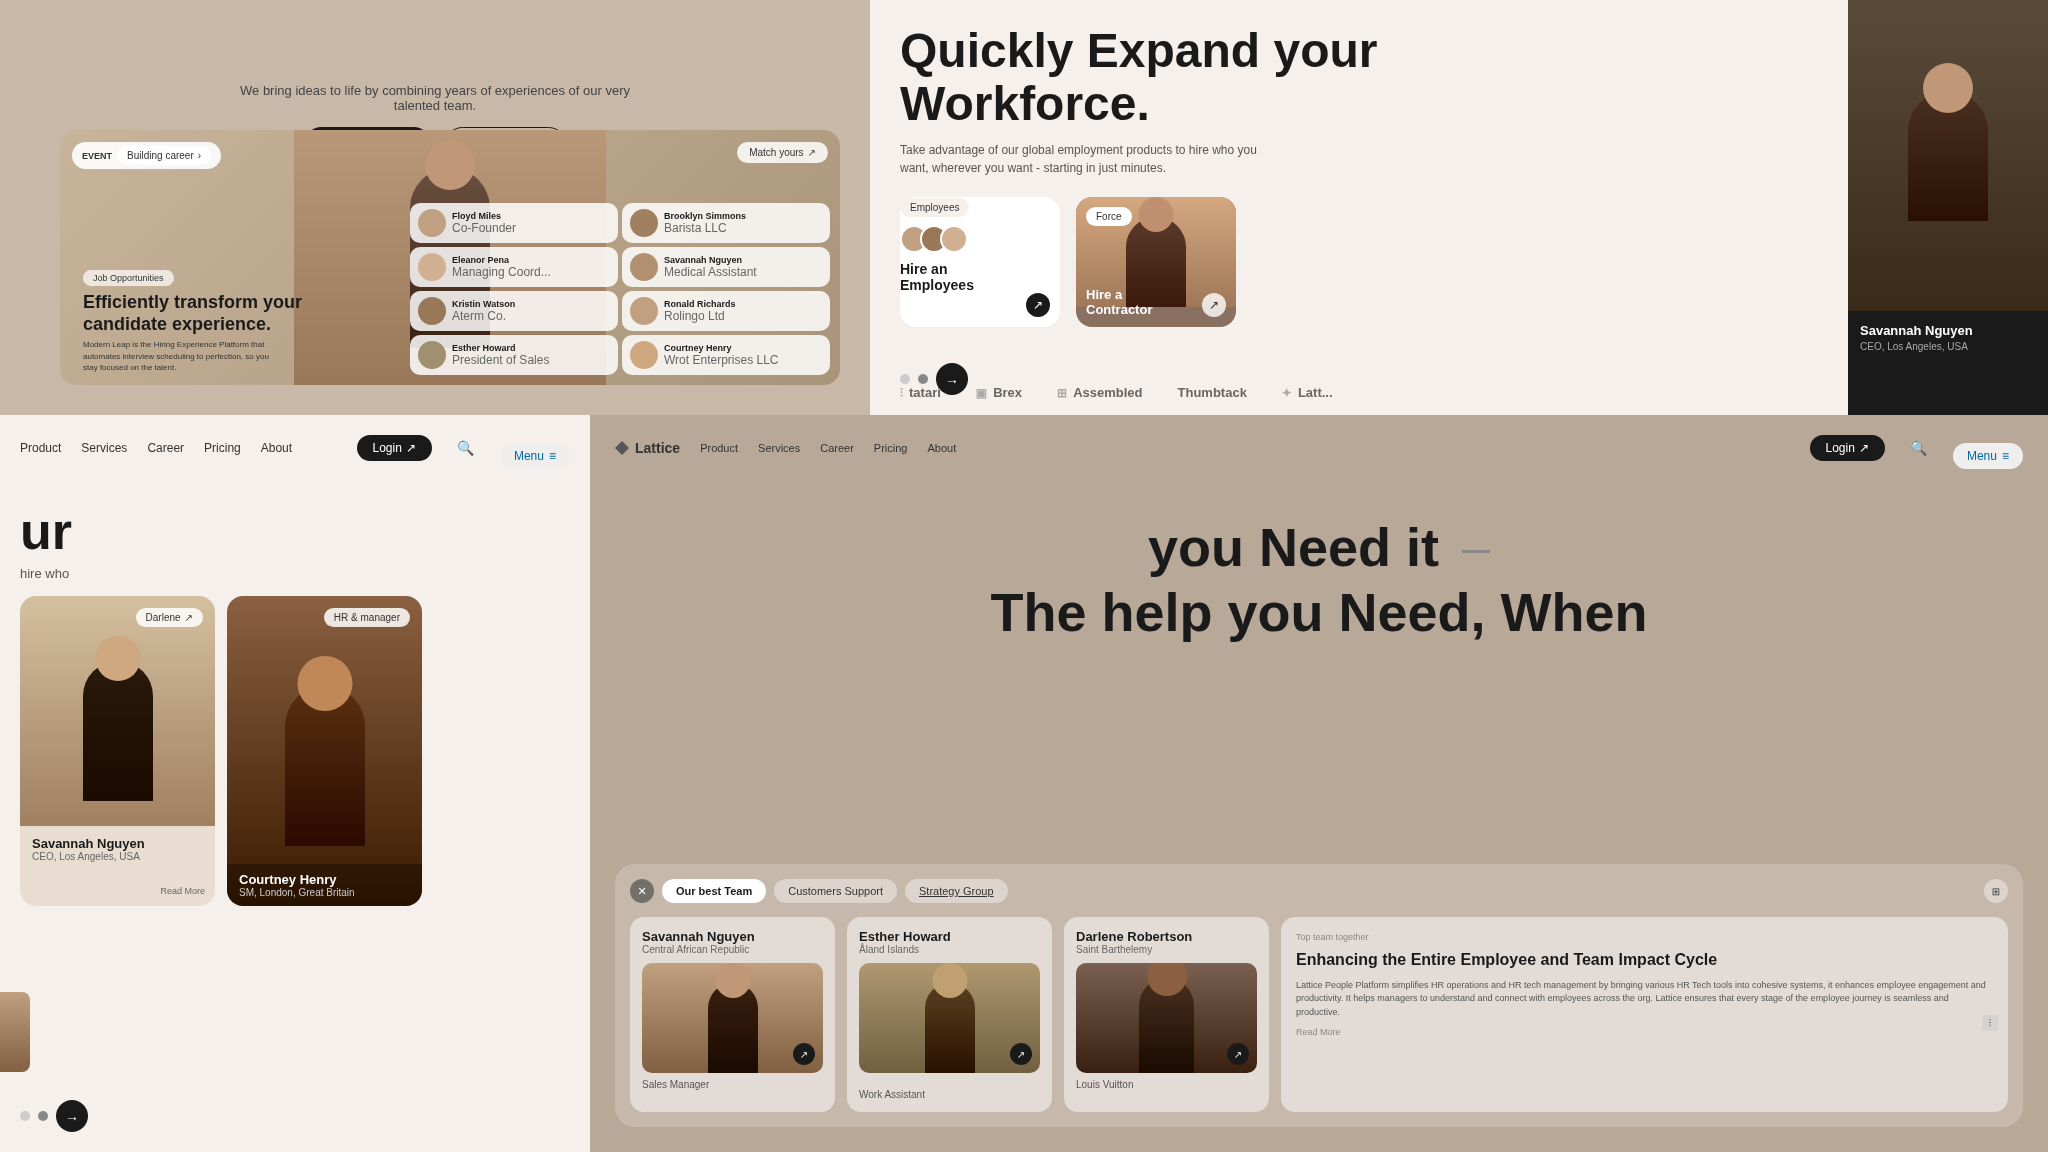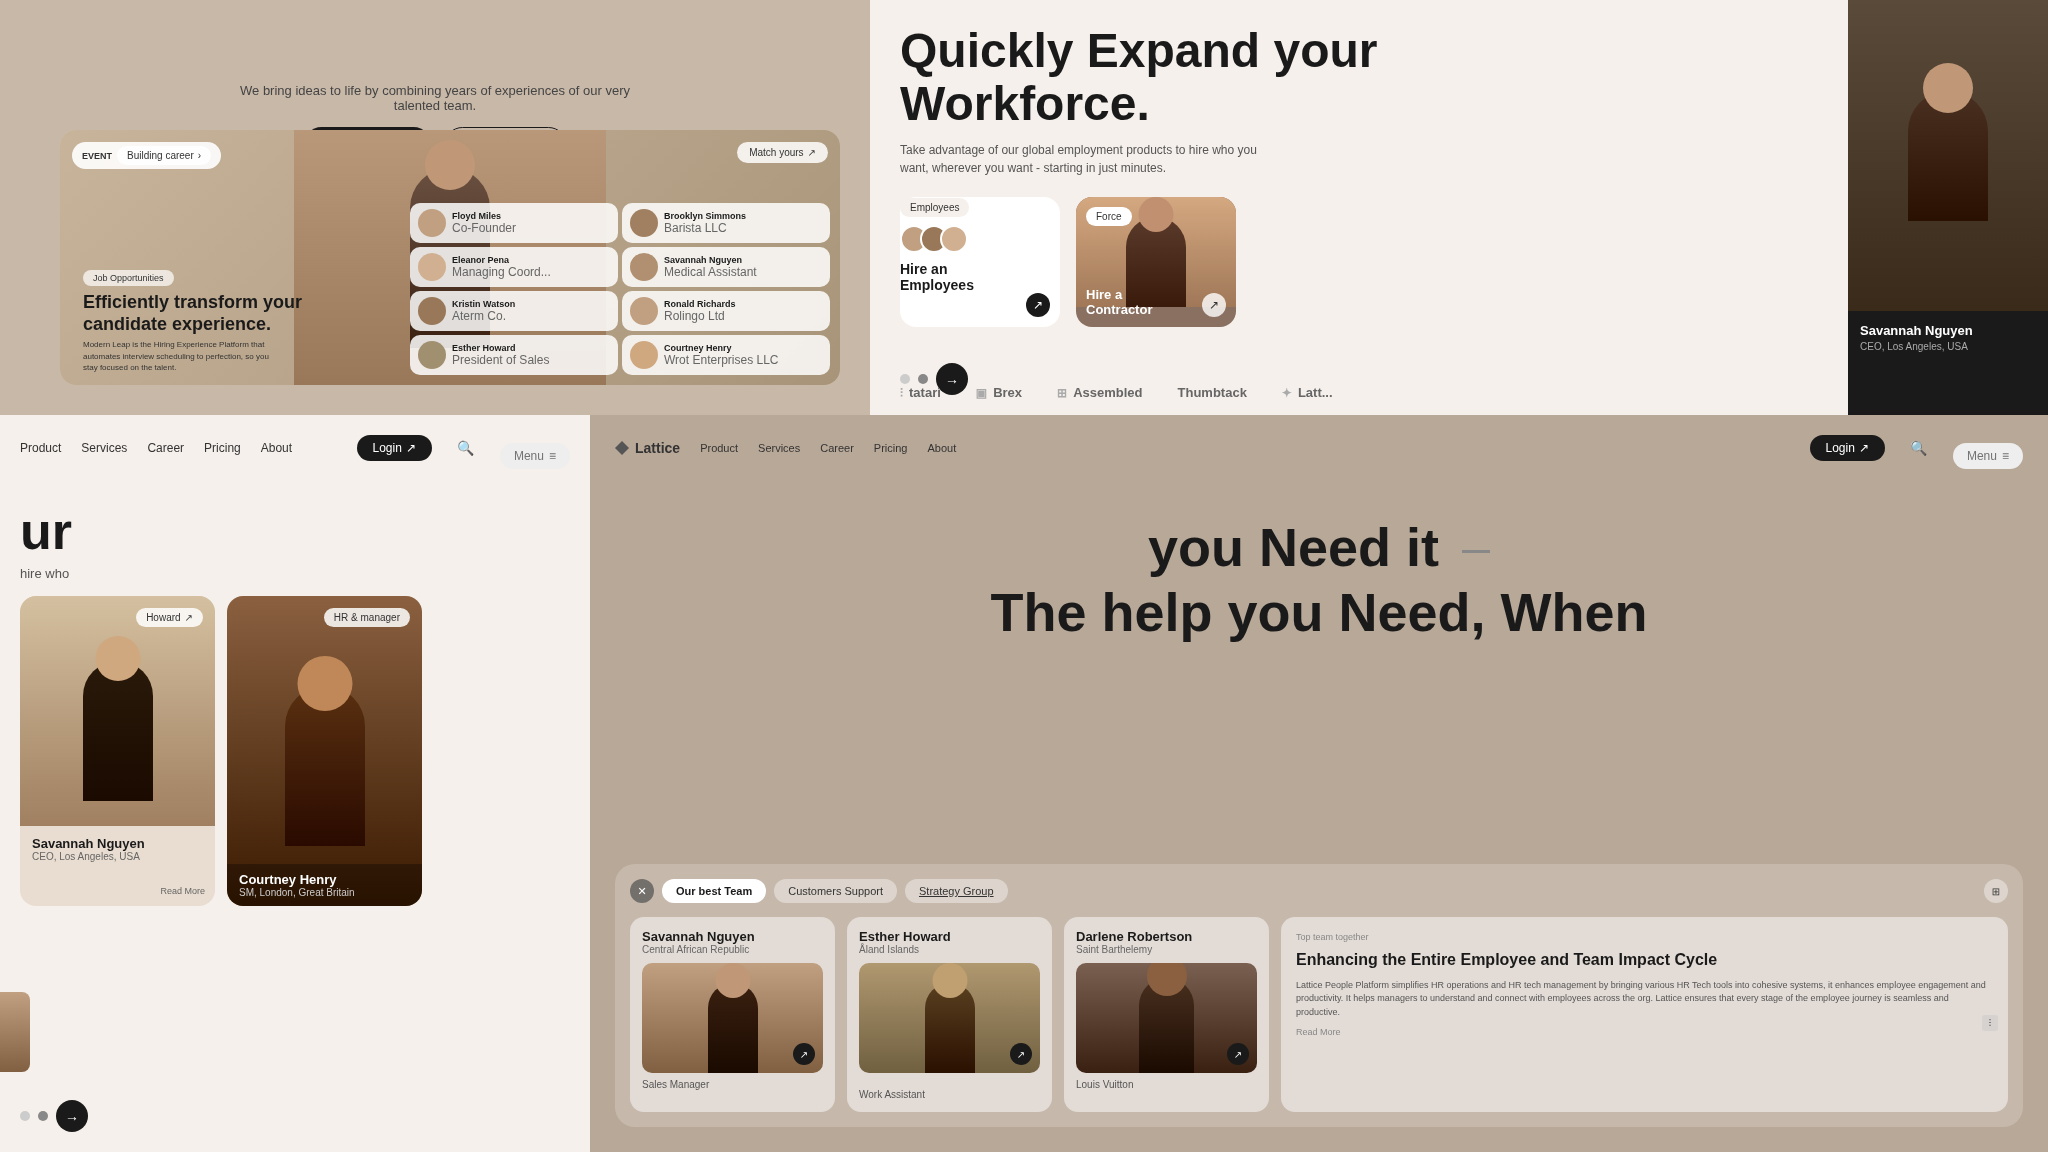--- a/index.html
+++ b/index.html
@@ -437,21 +437,21 @@
 
     .nav-menu-btn {
       background: #eee;
       border-radius: 20px;
       padding: 6px 14px;
       font-size: 12px;
       display: flex;
       align-items: center;
       gap: 5px;
       cursor: pointer;
-      color: #737373;
+      color: #0369a1;
       margin-top: 16px;
     }
 
     .bottom-left-content {
       padding: 20px 20px;
     }
 
     .bottom-people-cards {
       display: flex;
       gap: 12px;
@@ -827,21 +827,21 @@
   </div>
 
   <div class="bottom-left-content">
     <div style="font-size:52px;font-weight:700;color:#1a1a1a;margin-bottom:5px;">ur</div>
     <div style="font-size:13px;color:#555;margin-bottom:15px;">hire who</div>
 
     <div class="bottom-people-cards">
 
       <div class="people-card">
         <div class="people-card-badge">
-          <span>Howard</span>
+          <span>Darlene</span>
           <span>↗</span>
         </div>
         <div style="width:100%;height:230px;background:linear-gradient(180deg,#d4c0a0 0%,#a08060 100%);display:flex;align-items:center;justify-content:center;overflow:hidden;">
           <div style="width:70px;height:140px;background:linear-gradient(180deg,#2a1a0a 0%,#1a0a00 100%);border-radius:35px 35px 0 0;position:relative;margin-top:40px;">
             <div style="width:45px;height:45px;background:#d0a880;border-radius:50%;position:absolute;top:-25px;left:50%;transform:translateX(-50%);"></div>
           </div>
         </div>
         <div class="people-card-info">
           <div class="people-card-name">Savannah Nguyen</div>
           <div class="people-card-title-text">CEO, Los Angeles, USA</div>

